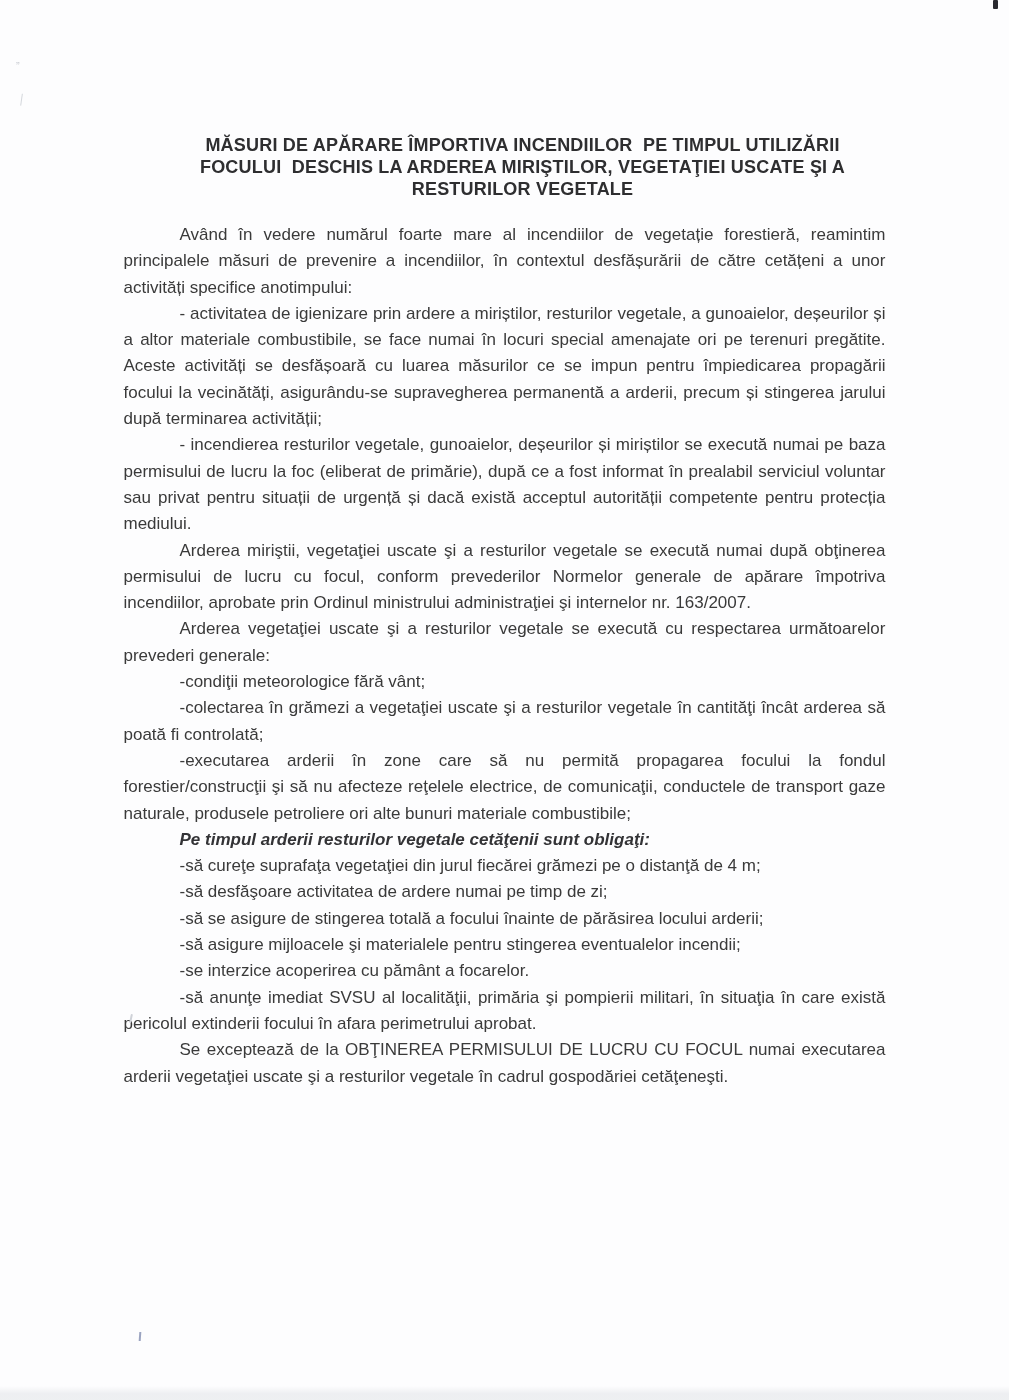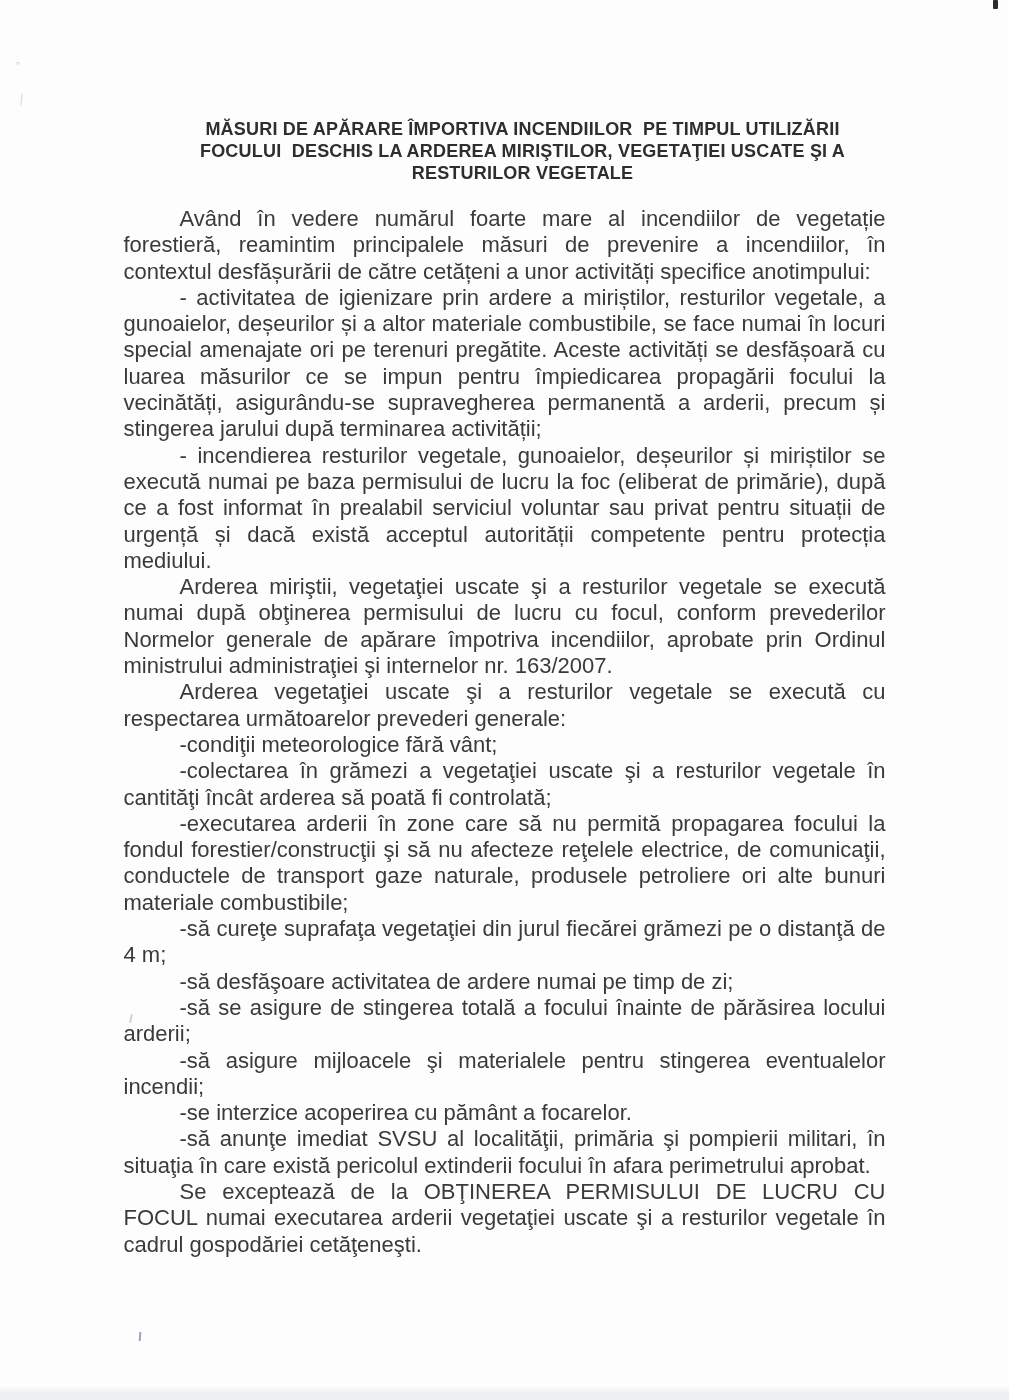--- a/index.html
+++ b/index.html
@@ -67,37 +67,37 @@
   .bottom-streak {
     position: absolute;
     left: 0;
     bottom: 0;
     width: 100%;
     height: 14px;
     background: linear-gradient(180deg, rgba(230,232,235,0) 0%, rgba(225,227,231,0.55) 55%, rgba(236,238,240,0.9) 100%);
   }
   
   .title {
-    margin: 0;
+    margin: 16px;
     padding-top: 118px;
     text-align: center;
     font-size: 18px;
     font-weight: bold;
     line-height: 22px;
     color: #2e2e30;
     letter-spacing: 0.2px;
     padding-left: 36px;
   }
   .title .tline {
     white-space: pre;
   }
   .doc-body {
     margin: 22px auto 16px auto;
     width: 762px;
-    font-size: 22px;
+    font-size: 17px;
     line-height: 26.3px;
     text-align: justify;
   }
   .doc-body p {
     margin: 0;
     text-indent: 56px;
   }
   .doc-body p.emphasis {
     font-weight: bold;
     font-style: italic;
@@ -123,20 +123,21 @@
 
   <div class="doc-body">
     <p>Având în vedere numărul foarte mare al incendiilor de vegetație forestieră, reamintim principalele măsuri de prevenire a incendiilor, în contextul desfășurării de către cetățeni a unor activități specifice anotimpului:</p>
     <p>- activitatea de igienizare prin ardere a miriștilor, resturilor vegetale, a gunoaielor, deșeurilor și a altor materiale combustibile, se face numai în locuri special amenajate ori pe terenuri pregătite. Aceste activități se desfășoară cu luarea măsurilor ce se impun pentru împiedicarea propagării focului la vecinătăți, asigurându-se supravegherea permanentă a arderii, precum și stingerea jarului după terminarea activității;</p>
     <p>- incendierea resturilor vegetale, gunoaielor, deșeurilor și miriștilor se execută numai pe baza permisului de lucru la foc (eliberat de primărie), după ce a fost informat în prealabil serviciul voluntar sau privat pentru situații de urgență și dacă există acceptul autorității competente pentru protecția mediului.</p>
     <p>Arderea miriştii, vegetaţiei uscate şi a resturilor vegetale se execută numai după obţinerea permisului de lucru cu focul, conform prevederilor Normelor generale de apărare împotriva incendiilor, aprobate prin Ordinul ministrului administraţiei şi internelor nr. 163/2007.</p>
     <p>Arderea vegetaţiei uscate şi a resturilor vegetale se execută cu respectarea următoarelor prevederi generale:</p>
     <p>-condiţii meteorologice fără vânt;</p>
     <p>-colectarea în grămezi a vegetaţiei uscate şi a resturilor vegetale în cantităţi încât arderea să poată fi controlată;</p>
     <p>-executarea arderii în zone care să nu permită propagarea focului la fondul forestier/construcţii şi să nu afecteze reţelele electrice, de comunicaţii, conductele de transport gaze naturale, produsele petroliere ori alte bunuri materiale combustibile;</p>
+    <p class="emphasis">Pe timpul arderii resturilor vegetale cetăţenii sunt obligaţi:</p>
     <p>-să cureţe suprafaţa vegetaţiei din jurul fiecărei grămezi pe o distanţă de 4 m;</p>
     <p>-să desfăşoare activitatea de ardere numai pe timp de zi;</p>
     <p>-să se asigure de stingerea totală a focului înainte de părăsirea locului arderii;</p>
     <p>-să asigure mijloacele şi materialele pentru stingerea eventualelor incendii;</p>
     <p>-se interzice acoperirea cu pământ a focarelor.</p>
     <p>-să anunţe imediat SVSU al localităţii, primăria şi pompierii militari, în situaţia în care există pericolul extinderii focului în afara perimetrului aprobat.</p>
     <p>Se exceptează de la OBŢINEREA PERMISULUI DE LUCRU CU FOCUL numai executarea arderii vegetaţiei uscate şi a resturilor vegetale în cadrul gospodăriei cetăţeneşti.</p>
   </div>
 
   <div class="bottom-streak"></div>

